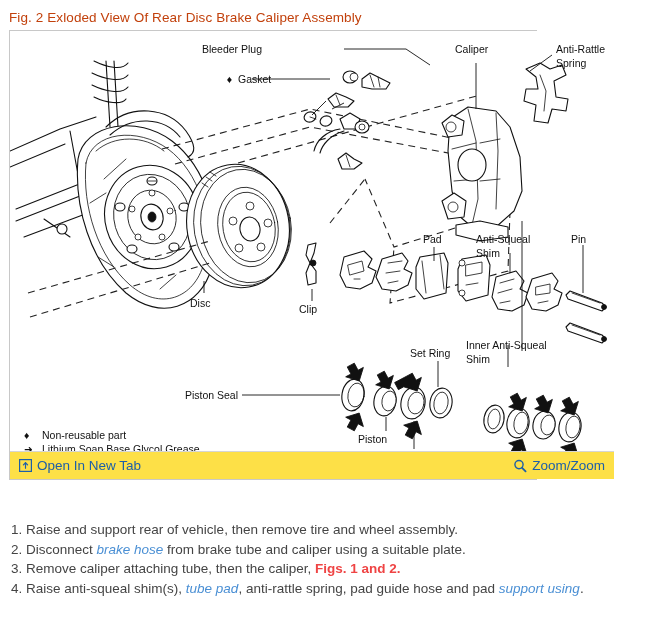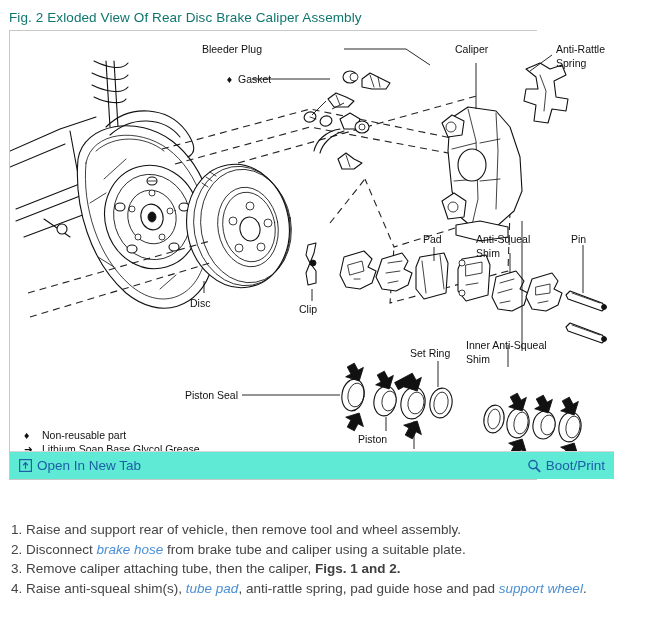--- a/index.html
+++ b/index.html
@@ -16,21 +16,21 @@
     position: relative;
   }
   .page { position: relative; width: 648px; height: 644px; }
 
   
   .fig-title {
     position: absolute;
     left: 9px;
     top: 10px;
     font-size: 13.5px;
-    color: #0f766e;
+    color: #c2410c;
     letter-spacing: 0.1px;
     white-space: nowrap;
   }
 
   
   .fig-panel {
     position: absolute;
     left: 9px;
     top: 30px;
     width: 528px;
@@ -49,21 +49,21 @@
   }
   .fig-image-wrap svg { display: block; }
 
   
   .fig-toolbar {
     position: absolute;
     left: 0;
     bottom: 0;
     width: 604px;
     height: 28px;
-    background: #5eead4;
+    background: #fde047;
     border-top: 1px solid #d5d5d5;
     display: flex;
     align-items: center;
     justify-content: space-between;
     box-sizing: border-box;
     padding: 0 9px;
   }
   .tool-link {
     display: flex;
     align-items: center;
@@ -81,21 +81,21 @@
     position: absolute;
     left: 11px;
     top: 520px;
     width: 630px;
     font-size: 13.5px;
     color: #444444;
     line-height: 19.5px;
   }
   .step { white-space: nowrap; }
   .step .lnk { color: #4a8fd4; cursor: pointer; font-style: italic; }
-  .step .bold { font-weight: bold; color: #404040; }
+  .step .bold { font-weight: bold; color: #ef4444; }
 
   
 </style>
 </head>
 <body>
 
 <div class="page">
 
   <div class="fig-title">Fig. 2 Exloded View Of Rear Disc Brake Caliper Assembly</div>
 
@@ -405,25 +405,25 @@
         </span>
         <span>Open In New Tab</span>
       </a>
       <a class="tool-link" href="#">
         <span class="tool-ico">
           <svg width="14" height="14" viewBox="0 0 14 14" xmlns="http://www.w3.org/2000/svg">
             <circle cx="6" cy="5.6" r="4.1" fill="none" stroke="#1d5fa8" stroke-width="1.4"></circle>
             <path d="M9.1 8.8 L12.6 12.4" stroke="#1d5fa8" stroke-width="1.8" stroke-linecap="round"></path>
           </svg>
         </span>
-        <span>Boot/Print</span>
+        <span>Zoom/Zoom</span>
       </a>
     </div>
   </div>
 
   <div class="steps" id="steps-host">
-      <div class="step"><span>1.</span><span> Raise and support rear of vehicle, then remove tool and wheel assembly.</span></div>
+      <div class="step"><span>1.</span><span> Raise and support rear of vehicle, then remove tire and wheel assembly.</span></div>
       <div class="step"><span>2.</span><span> Disconnect </span><span class="lnk">brake hose</span><span> from brake tube and caliper using a suitable plate.</span></div>
       <div class="step"><span>3.</span><span> Remove caliper attaching tube, then the caliper, </span><span class="bold">Figs. 1 and 2.</span></div>
-      <div class="step"><span>4.</span><span> Raise anti-squeal shim(s), </span><span class="lnk">tube pad</span><span>, anti-rattle spring, pad guide hose and pad </span><span class="lnk">support wheel</span><span>.</span></div>
+      <div class="step"><span>4.</span><span> Raise anti-squeal shim(s), </span><span class="lnk">tube pad</span><span>, anti-rattle spring, pad guide hose and pad </span><span class="lnk">support using</span><span>.</span></div>
     </div>
 
 </div>
 
 </body></html>

